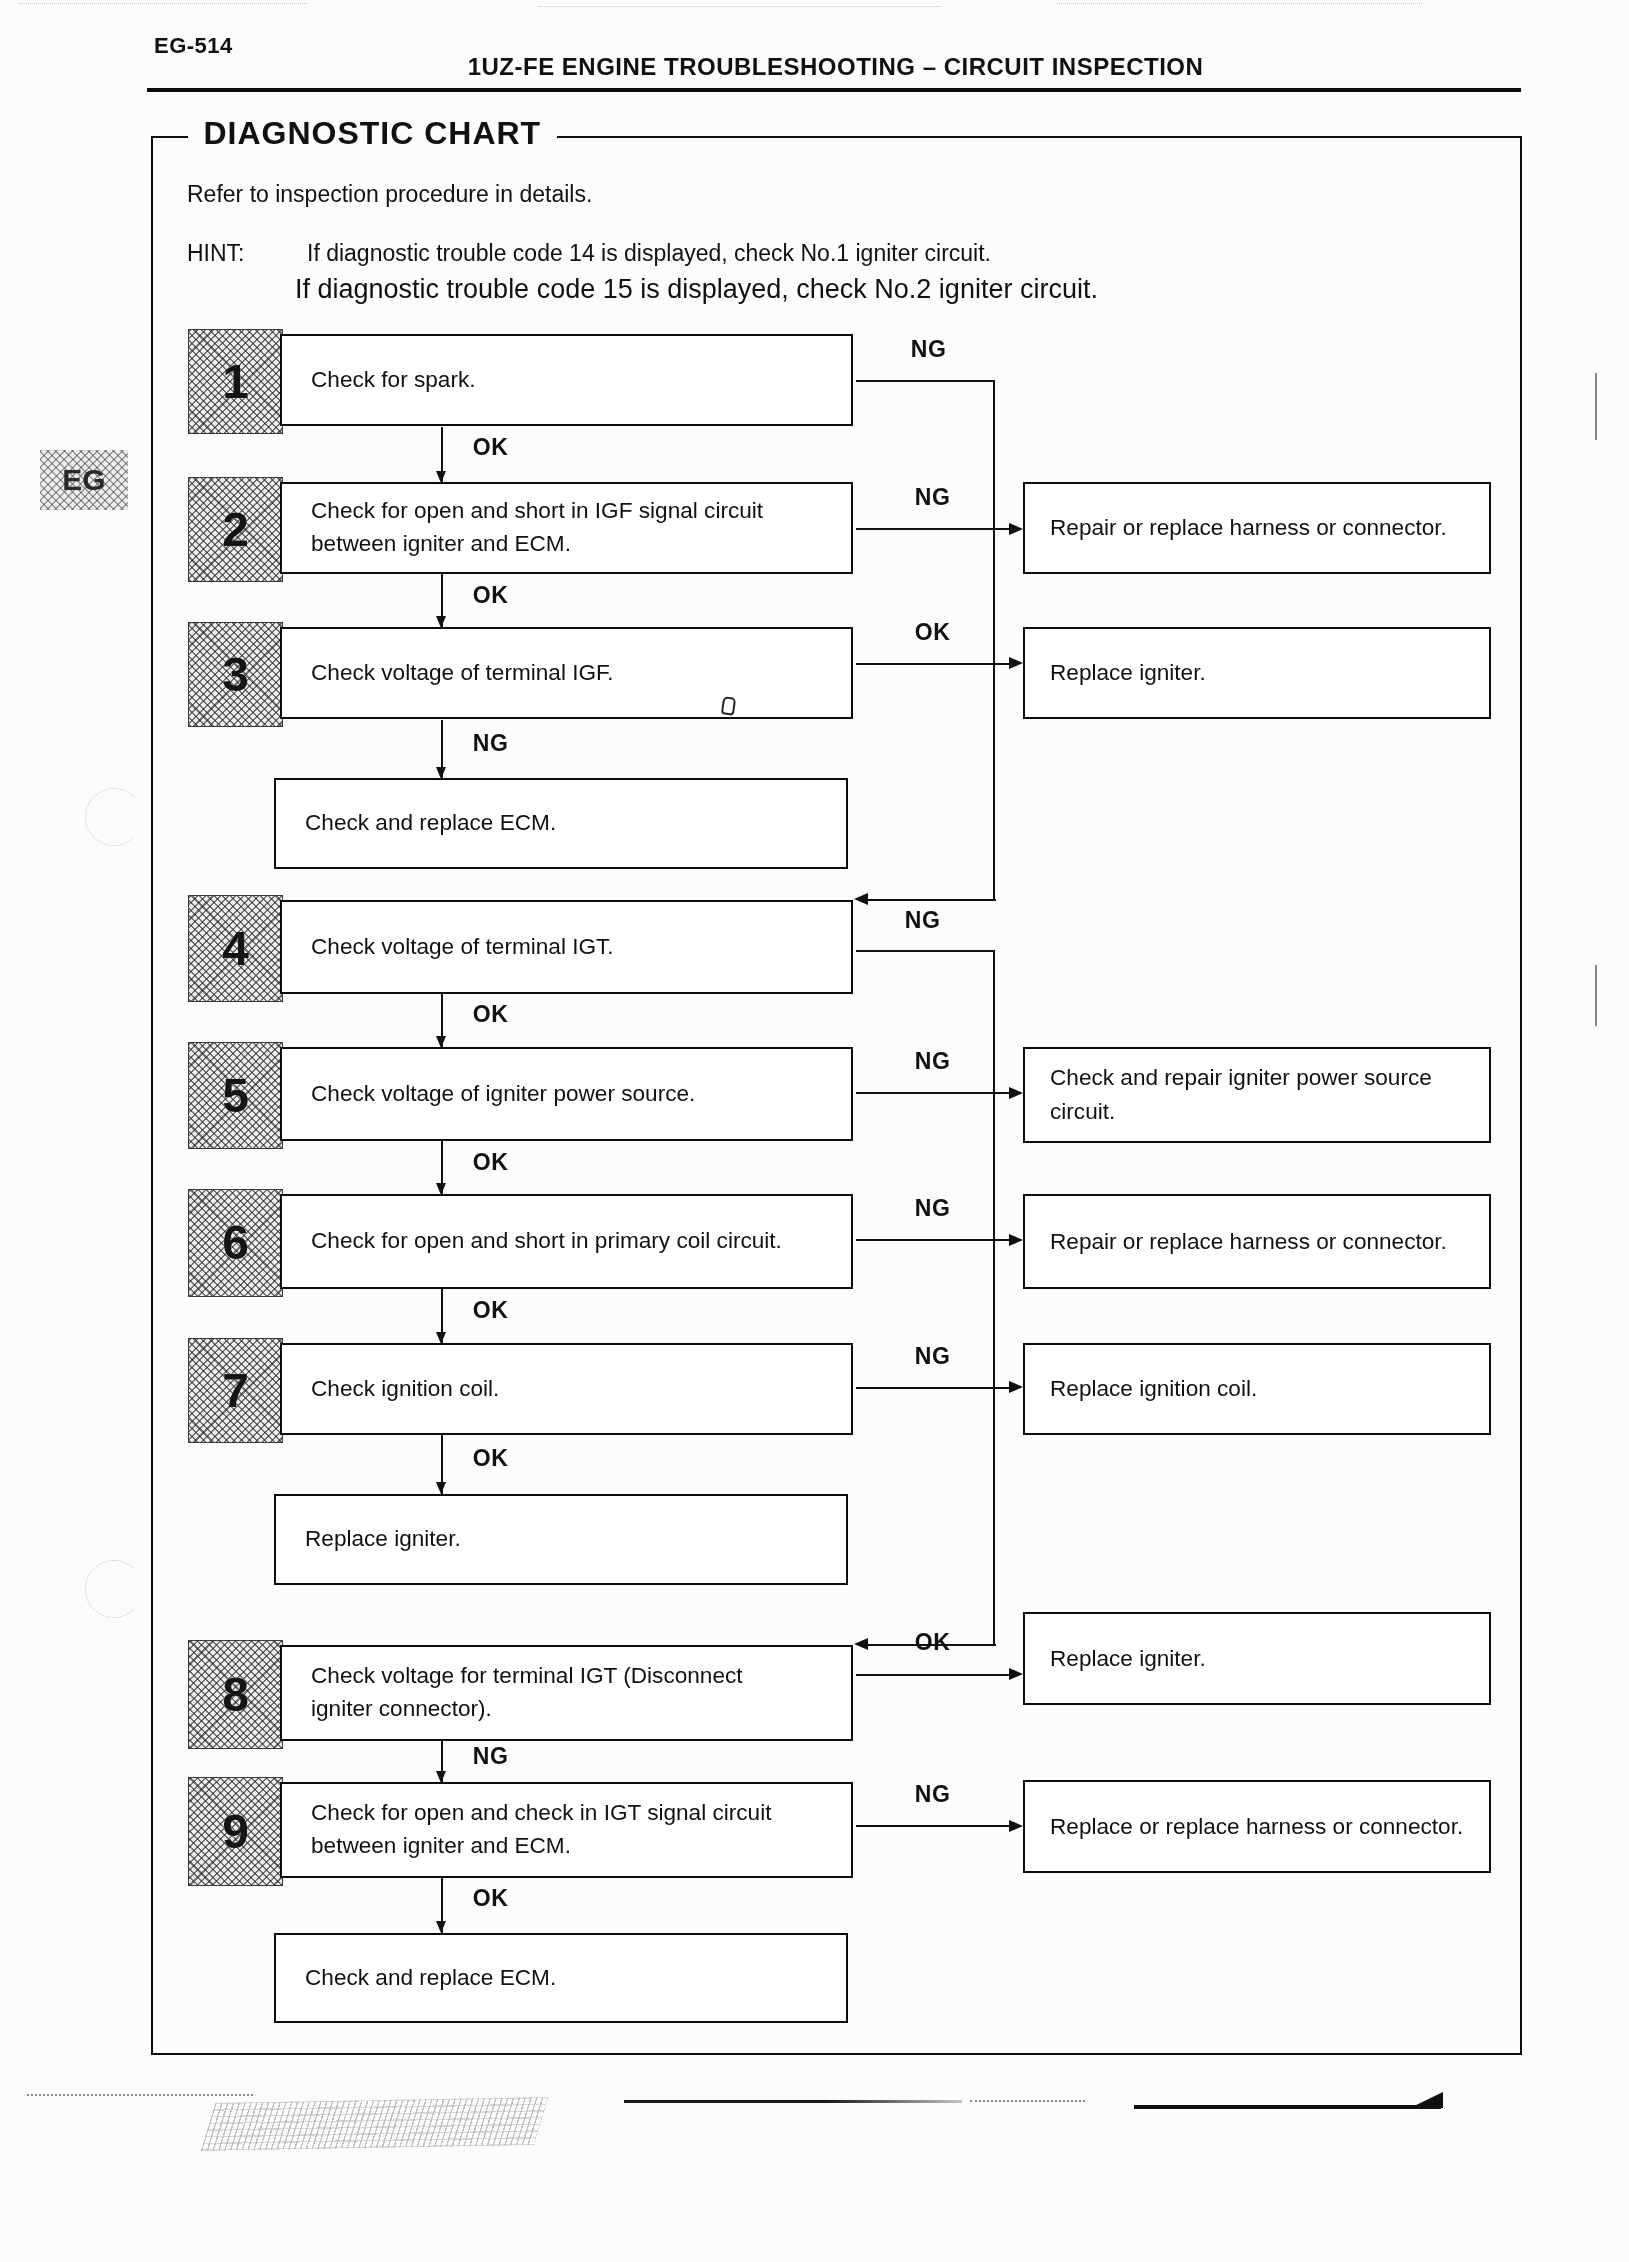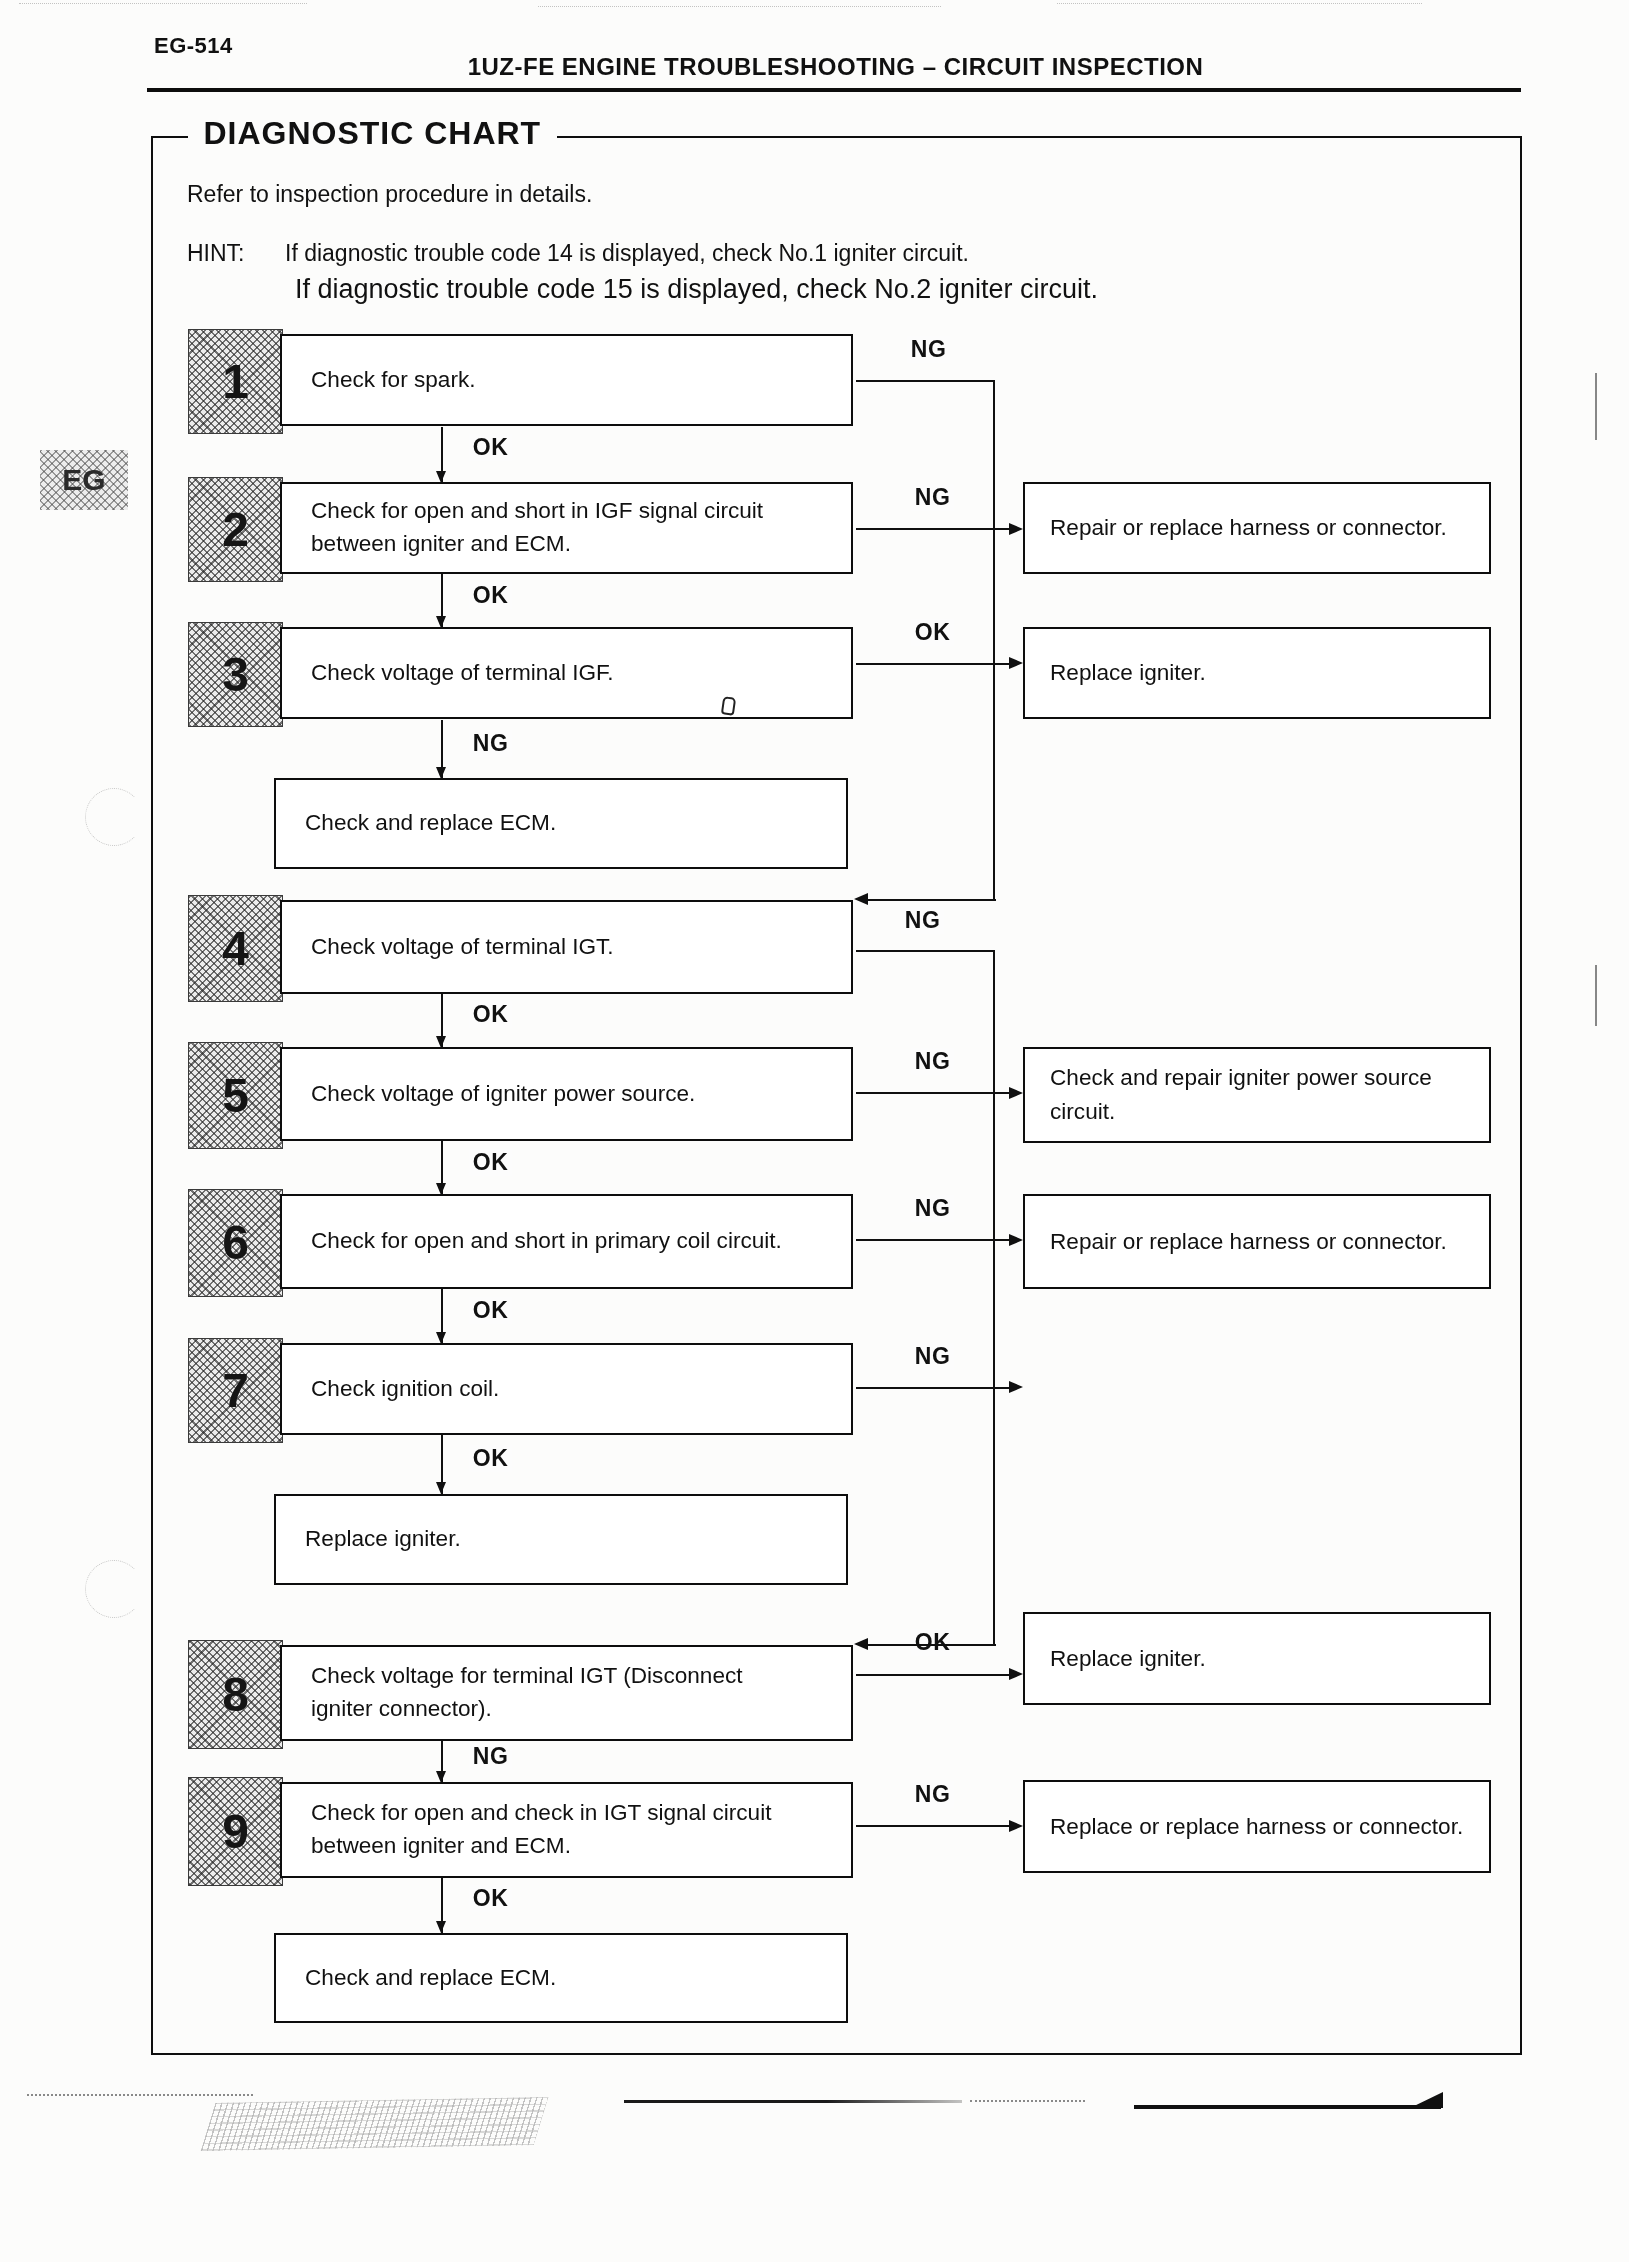--- a/index.html
+++ b/index.html
@@ -13,21 +13,21 @@
   .hrule{position:absolute;left:147px;top:88px;width:1374px;height:3.8px;background:#0d0d0d;}
 
   
   .frame{position:absolute;left:151px;top:136px;width:1367px;height:1915px;
          border:2.4px solid #0e0e0e;background:transparent;}
   .frametitle{position:absolute;left:35px;top:-23px;background:#fcfcfb;padding:0 15.4px;
               font-size:32px;font-weight:bold;letter-spacing:1px;}
 
   .intro{position:absolute;left:187px;top:181px;font-size:23px;}
   .hintlbl{position:absolute;left:187px;top:240px;font-size:23px;}
-  .hint1{position:absolute;left:285px;top:240px;font-size:23px;}
+  .hint1{position:absolute;left:307px;top:240px;font-size:23px;}
   .hint2{position:absolute;left:295px;top:274px;font-size:27px;}
 
   
   .step{position:absolute;left:188px;width:665px;}
   .num{position:absolute;left:0;top:-4.8px;bottom:-7.7px;width:93px;
        background-color:#ececec;
        background-image:
          repeating-linear-gradient(45deg, rgba(35,35,35,.62) 0 1.5px, transparent 1.5px 5.4px),
          repeating-linear-gradient(135deg, rgba(35,35,35,.62) 0 1.5px, transparent 1.5px 5.4px);
        border:1px solid #3a3a3a;
@@ -200,20 +200,23 @@
   </div>
   <div class="result" style="top:627px;height:92px;">
     <div class="line">Replace igniter.</div>
   </div>
   <div class="result" style="top:1047px;height:96px;">
     <div class="line">Check and repair igniter power source circuit.</div>
   </div>
   <div class="result" style="top:1194px;height:95px;">
     <div class="line">Repair or replace harness or connector.</div>
   </div>
+  <div class="result" style="top:1343px;height:92px;">
+    <div class="line">Replace ignition coil.</div>
+  </div>
   <div class="result" style="top:1612px;height:93px;">
     <div class="line">Replace igniter.</div>
   </div>
   <div class="result" style="top:1780px;height:93px;">
     <div class="line">Replace or replace harness or connector.</div>
   </div>
 
   <div class="v" style="left:441px;top:427px;height:56px;"></div>
   <div class="arr-d" style="left:436px;top:471px;"></div>
   <div class="lbl" style="left:469px;top:434px;">OK</div>

